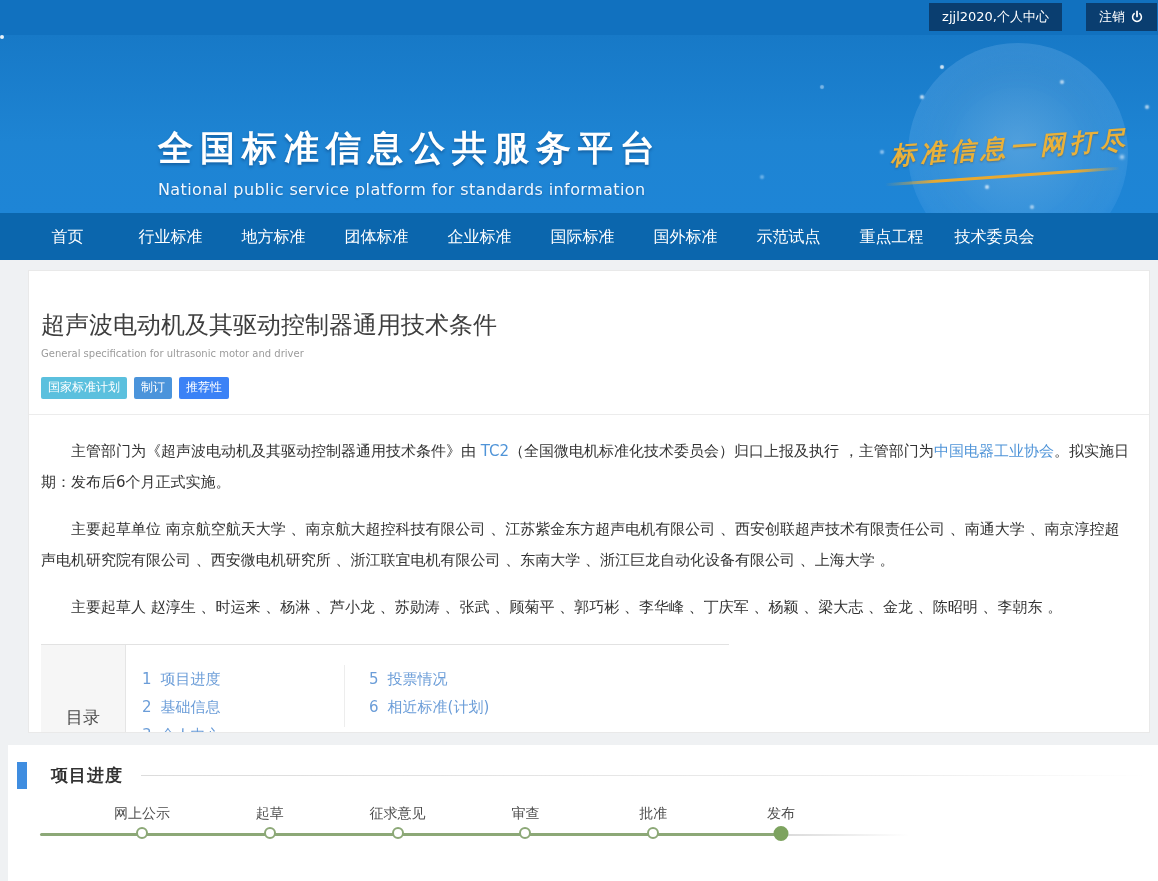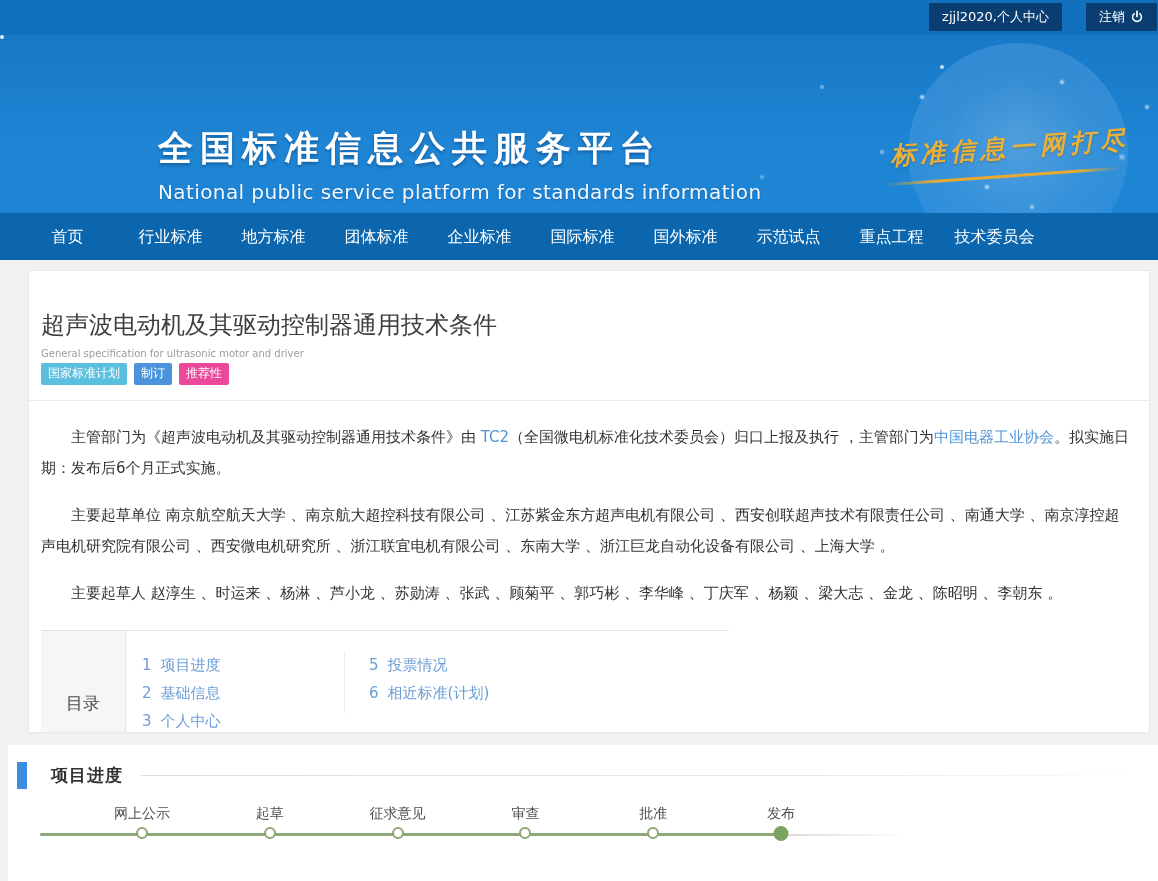--- a/index.html
+++ b/index.html
@@ -27,41 +27,41 @@
                        760px 140px 2px rgba(200,230,255,.5), 1145px 70px 2px rgba(255,255,255,.7),
                        940px 30px 1px rgba(255,255,255,.8), 820px 50px 1px rgba(220,240,255,.5); }
   .logo { position:absolute; left:48px; top:92px; width:80px; height:76px; background:#fff;
           border-radius:16px; display:flex; align-items:center; justify-content:center;
           box-shadow:0 2px 5px rgba(0,40,90,.35), inset 0 0 0 2px #eaf3fc; }
   .logo span { color:#0f5cab; font-size:38px; font-weight:bold; font-style:italic;
                letter-spacing:-2px; text-shadow:1px 1px 0 #9cc3e8; }
   .brand { position:absolute; left:158px; top:90px; }
   .brand-title { color:#fff; font-size:35px; font-weight:bold; letter-spacing:7px;
                  text-shadow:0 2px 3px rgba(0,30,70,.35); }
-  .brand-sub { color:#f2f8ff; font-size:20px; margin-top:8px; letter-spacing:0.4px;
+  .brand-sub { color:#f2f8ff; font-size:16px; margin-top:8px; letter-spacing:0.4px;
                text-shadow:0 1px 2px rgba(0,30,70,.3); }
   .slogan { position:absolute; right:28px; top:96px; color:#e9b13a; font-size:25px;
             font-weight:bold; font-style:italic; letter-spacing:5px; transform:rotate(-4deg);
             text-shadow:0 1px 2px rgba(90,50,0,.35); white-space:nowrap; }
   .slogan-line { position:absolute; right:38px; top:140px; width:235px; height:3px;
             transform:rotate(-4deg);
             background:linear-gradient(90deg, rgba(233,169,47,0), #e9a92f 22%, #e9a92f 82%, rgba(233,169,47,0)); }
 
   
   .nav { height:47px; background:#0b66ad; display:flex; padding-left:16px; }
   .nav-item { width:103px; line-height:47px; text-align:center; color:#fff; font-size:16px;
               cursor:pointer; white-space:nowrap; }
   .nav-item.active { background:#1f88de; }
 
   
   .main-card { margin:10px 0 0 28px; width:1122px; height:463px; background:#fff;
                border:1px solid #e9e9e9; padding:14px 20px 0 12px; overflow:hidden; }
   .std-title { font-size:24px; color:#3e3e3e; font-weight:normal; margin-top:24px; }
   .std-sub { font-size:10px; color:#9b9b9b; margin-top:7px; }
-  .tags { display:flex; gap:7px; margin-top:4px; }
+  .tags { display:flex; gap:7px; margin-top:18px; }
   .tag { color:#fff; font-size:12px; padding:2px 7px 3px; border-radius:2px; }
   .hr { border-top:1px solid #ececec; margin:15px -20px 0 -12px; }
   .paras { margin-top:21px; }
   .paras p { font-size:15px; color:#333; line-height:31px; text-indent:2em;
              margin-bottom:16px; width:1090px; }
   .paras a { color:#4f94d8; text-decoration:none; cursor:pointer; }
 
   
   .toc { margin-top:21px; width:688px; height:147px; border-top:1px solid #e2e2e2;
          border-bottom:1px solid #e2e2e2; display:flex; }
@@ -130,21 +130,21 @@
     <div class="nav-item">重点工程</div>
     <div class="nav-item">技术委员会</div>
   </div>
 
 <div class="main-card">
   <div class="std-title">超声波电动机及其驱动控制器通用技术条件</div>
   <div class="std-sub">General specification for ultrasonic motor and driver</div>
   <div class="tags" id="tag-row">
       <span class="tag" style="background: rgb(91, 192, 222);">国家标准计划</span>
       <span class="tag" style="background: rgb(75, 148, 219);">制订</span>
-      <span class="tag" style="background: #ec4899; font-family: Liberation Serif, serif;">推荐性</span>
+      <span class="tag" style="background: #3b82f6; font-family: Liberation Serif, serif;">推荐性</span>
     </div>
   <div class="hr"></div>
   <div class="paras">
     <p id="intro-para"><span>主管部门为《超声波电动机及其驱动控制器通用技术条件》由 </span><a>TC2</a><span>（全国微电机标准化技术委员会）归口上报及执行 ，主管部门为</span><a>中国电器工业协会</a><span>。拟实施日期：发布后6个月正式实施。</span></p>
     <p>主要起草单位 南京航空航天大学 、南京航大超控科技有限公司 、江苏紫金东方超声电机有限公司 、西安创联超声技术有限责任公司 、南通大学 、南京淳控超声电机研究院有限公司 、西安微电机研究所 、浙江联宜电机有限公司 、东南大学 、浙江巨龙自动化设备有限公司 、上海大学 。</p>
     <p>主要起草人 赵淳生 、时运来 、杨淋 、芦小龙 、苏勋涛 、张武 、顾菊平 、郭巧彬 、李华峰 、丁庆军 、杨颖 、梁大志 、金龙 、陈昭明 、李朝东 。</p>
   </div>
   <div class="toc">
     <div class="toc-label">目录</div>
     <div class="toc-cols">

